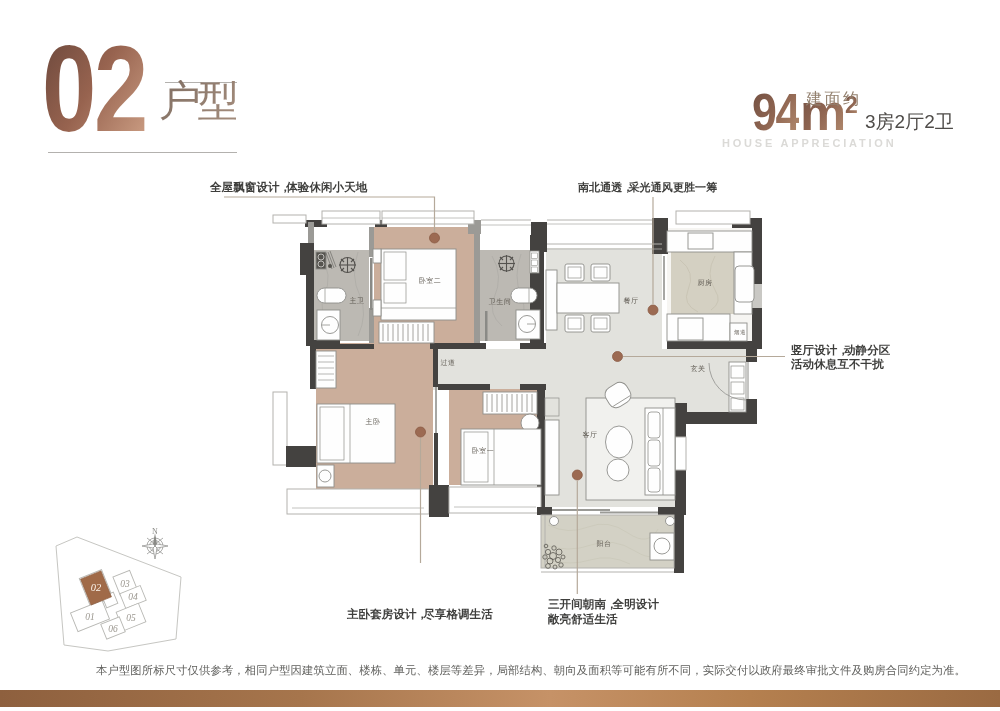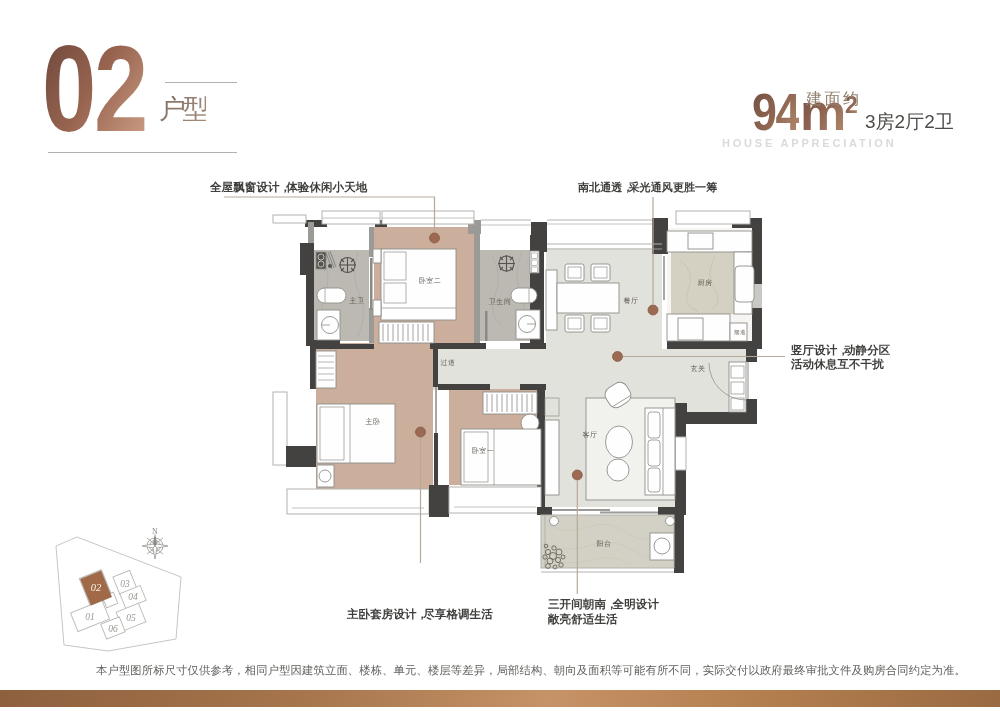--- a/index.html
+++ b/index.html
@@ -15,21 +15,21 @@
     -webkit-background-clip:text;background-clip:text;color:transparent;
   }
   .callout{font-weight:bold;color:#3e3e3c;font-size:11.5px;letter-spacing:0.1px;}
 </style>
 </head>
 <body>
 
 <div class="abs grad02" style="left:42px;top:28px;font-size:122px;font-weight:bold;letter-spacing:-3px;transform:scaleX(0.80);transform-origin:left top;line-height:1;">02</div>
 <div class="abs" style="left:48px;top:152px;width:189px;height:1px;background:#b3b1ae;"></div>
 <div class="abs" style="left:165px;top:82px;width:72px;height:1px;background:#b3b1ae;"></div>
-<div class="abs" style="left:159px;top:96px;font-size:27px;line-height:1;letter-spacing:-3.5px;background:linear-gradient(128deg,#837165 10%,#a18a7a 90%);-webkit-background-clip:text;background-clip:text;color:transparent;">户型</div>
+<div class="abs" style="left:159px;top:80px;font-size:42px;line-height:1;letter-spacing:-3.5px;background:linear-gradient(128deg,#837165 10%,#a18a7a 90%);-webkit-background-clip:text;background-clip:text;color:transparent;">户型</div>
 
 <div class="abs grad94" style="left:752px;top:86px;font-size:52px;font-weight:bold;line-height:1;letter-spacing:-1.5px;transform:scaleX(0.86);transform-origin:left top;">94</div>
 <div class="abs grad94" style="left:800px;top:86px;font-size:52px;font-weight:bold;line-height:1;">m</div>
 <div class="abs grad94" style="left:845px;top:94px;font-size:23px;font-weight:bold;line-height:1;">2</div>
 <div class="abs" style="left:806px;top:89px;font-size:16px;letter-spacing:2.5px;color:#93816f;">建面约</div>
 <div class="abs" style="left:865px;top:109px;font-size:19px;color:#4f4c49;text-align:right;">3房2厅2卫</div>
 <div class="abs" style="left:722px;top:137px;font-size:11px;font-weight:bold;letter-spacing:2.8px;color:#dbdad7;">HOUSE APPRECIATION</div>
 
 <div class="abs callout" style="left:210px;top:180px;">全屋飘窗设计<span style="margin-right:-5px">，</span>体验休闲小天地</div>
 <div class="abs callout" style="left:578px;top:180px;font-size:11px;">南北通透<span style="margin-right:-5px">，</span>采光通风更胜一筹</div>

